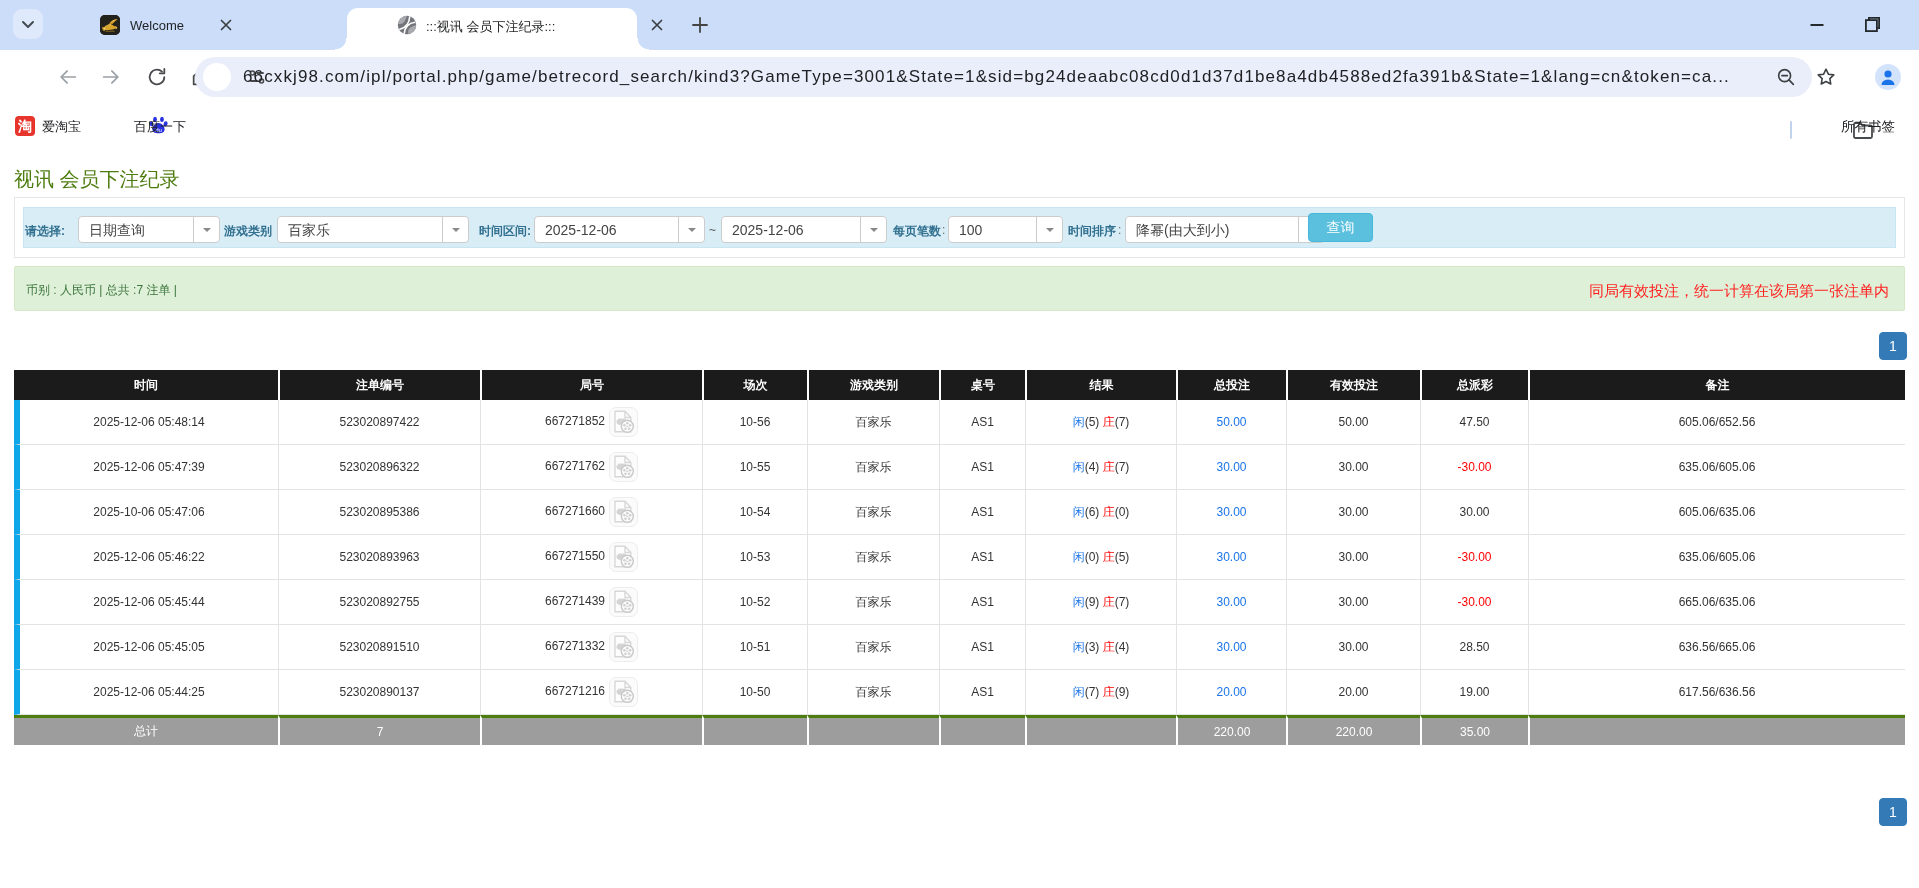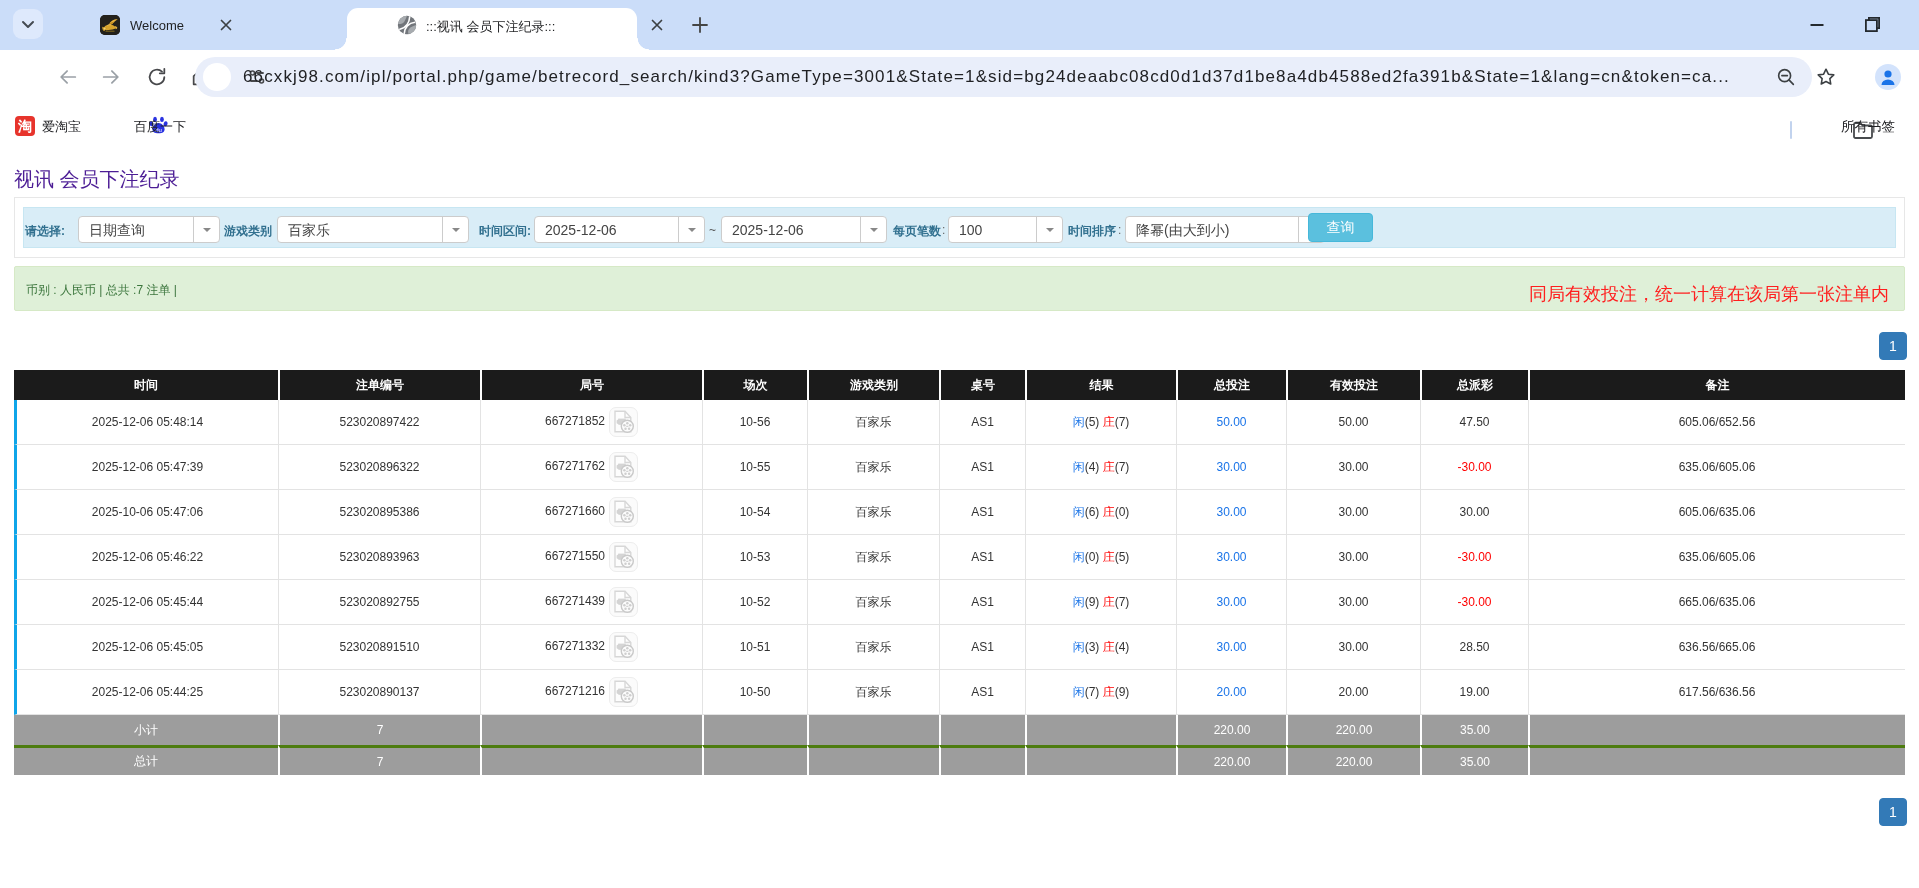--- a/index.html
+++ b/index.html
@@ -22,47 +22,47 @@
   #sitechip { position:absolute; left:203px; top:63px; width:28px; height:28px; border-radius:50%; background:#fff; }
   #url { position:absolute; left:243px; top:67px; width:1490px; height:22px; font-size:17px; letter-spacing:1.12px; color:#202124;
          white-space:nowrap; overflow:hidden; }
   
   #bookbar { position:absolute; left:0; top:104px; width:1919px; height:43px; background:#fff; }
   .bktext { position:absolute; top:118px; font-size:13px; color:#202124; }
   #tao { position:absolute; left:15px; top:116px; width:20px; height:20px; border-radius:4px; background:#e7342c;
          color:#fff; font-size:14px; font-weight:bold; text-align:center; line-height:20px; }
   #bksep { position:absolute; left:1790px; top:121px; width:2px; height:18px; background:#c2d3ee; border-radius:1px; }
   
-  #ptitle { position:absolute; left:14px; top:166px; font-size:20px; color:#4c1d95; }
+  #ptitle { position:absolute; left:14px; top:166px; font-size:20px; color:#4d7c0f; }
   #fbox { position:absolute; left:14px; top:197px; width:1891px; height:61px; background:#fff; border:1px solid #e7e7e7; }
   #fblue { position:absolute; left:23px; top:207px; width:1873px; height:41px; background:#d9edf7; border:1px solid #c7e6f2; }
   .flab { position:absolute; top:223px; font-size:12px; font-weight:bold; color:#31708f; }
   .sel { position:absolute; top:216px; height:27px; background:#fff; border:1px solid #ccc; border-radius:4px;
          font-size:14px; color:#444; }
   .sel .tx { position:absolute; left:10px; top:5px; white-space:nowrap; }
   .sel .ar { position:absolute; right:0; top:0; bottom:0; width:26px; border-left:1px solid #ccc; }
   .sel .ar:after { content:""; position:absolute; left:9px; top:11px; width:0; height:0;
         border-left:4.5px solid transparent; border-right:4.5px solid transparent; border-top:4.5px solid #888; }
   #qbtn { position:absolute; left:1308px; top:213px; width:65px; height:29px; background:#5bc0de; border:1px solid #46b8da;
           border-radius:4px; color:#fff; font-size:14px; text-align:center; line-height:27px; }
   #galert { position:absolute; left:14px; top:266px; width:1891px; height:45px; background:#dff0d8;
             border:1px solid #d6e9c6; border-radius:2px; }
   #galert .lt { position:absolute; left:11px; top:15px; font-size:12px; color:#3c763d; }
-  #galert .rt { position:absolute; right:15px; top:15px; font-size:18px; color:#ff1f1f; }
+  #galert .rt { position:absolute; right:15px; top:15px; font-size:15px; color:#ff1f1f; }
   .pg1 { position:absolute; left:1879px; width:28px; height:28px; background:#337ab7; border:1px solid #337ab7;
          border-radius:4px; color:#fff; font-size:14px; text-align:center; line-height:26px; }
   
   #tbl { position:absolute; left:14px; top:370px; width:1891px; border-collapse:separate; border-spacing:0;
          table-layout:fixed; font-size:12px; color:#333; }
   #tbl th { background:#1b1b1b; color:#fff; font-weight:bold; height:30px; border-left:2px solid #fff; padding:0;
             text-align:center; }
   #tbl th:first-child { border-left:none; }
   #tbl td { height:45px; border-bottom:1px solid #e3e3e3; border-left:1px solid #e3e3e3; text-align:center; padding:0; }
   #tbl td:first-child { border-left:1px solid #e3e3e3; }
-  #tbl tr td:first-child { border-left:3px solid #0ea5e9; }
+  #tbl tr td:first-child { border-left:6px solid #0ea5e9; }
   #tbl tr.sum td { background:#9d9d9d; color:#fff; height:30px; border-left:2px solid #fff; border-bottom:none; }
   #tbl tr.sum td:first-child { border-left:none; }
   #tbl tr.sum2 td { border-top:3px solid #4d7c0f; }
   .bl { color:#1a74e8; } .rd { color:#f00; }
   .vbtn { display:inline-block; vertical-align:middle; width:29px; height:30px; margin-left:4px;
           border:1px solid #ededed; border-radius:7px; background:#fbfbfb; position:relative; }
 </style>
 </head>
 <body>
 <div id="strip"></div>
@@ -459,41 +459,28 @@
             </svg></span></td>
         <td>10-50</td>
         <td>百家乐</td>
         <td>AS1</td>
         <td><span class="bl">闲</span>(7) <span class="rd">庄</span>(9)</td>
         <td class="bl">20.00</td>
         <td>20.00</td>
         <td>19.00</td>
         <td>617.56/636.56</td>
       </tr>
-<tr class="sum">
-        <td>小计</td>
+<tr class="sum sum2">
+        <td>总计</td>
         <td>7</td>
         <td></td>
         <td></td>
         <td></td>
         <td></td>
         <td></td>
         <td>220.00</td>
         <td>220.00</td>
         <td>35.00</td>
         <td></td>
       </tr>
-<tr class="sum sum2">
-        <td>总计</td>
-        <td>7</td>
-        <td></td>
-        <td></td>
-        <td></td>
-        <td></td>
-        <td></td>
-        <td>220.00</td>
-        <td>220.00</td>
-        <td>35.00</td>
-        <td></td>
-      </tr>
 </tbody>
   </table>
 <div class="pg1" style="top:798px;">1</div>
 
 </body></html>

